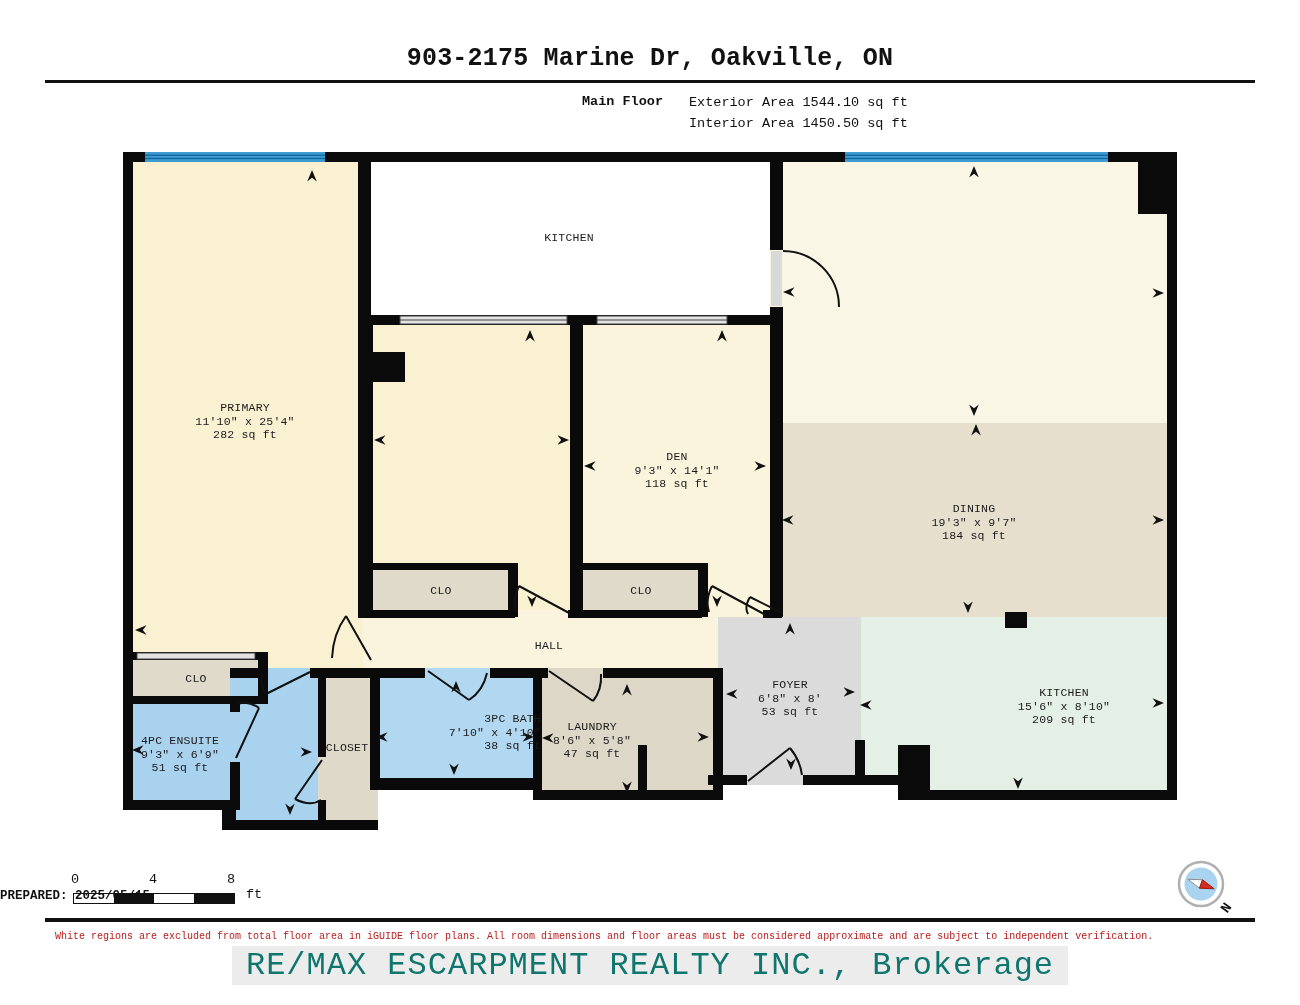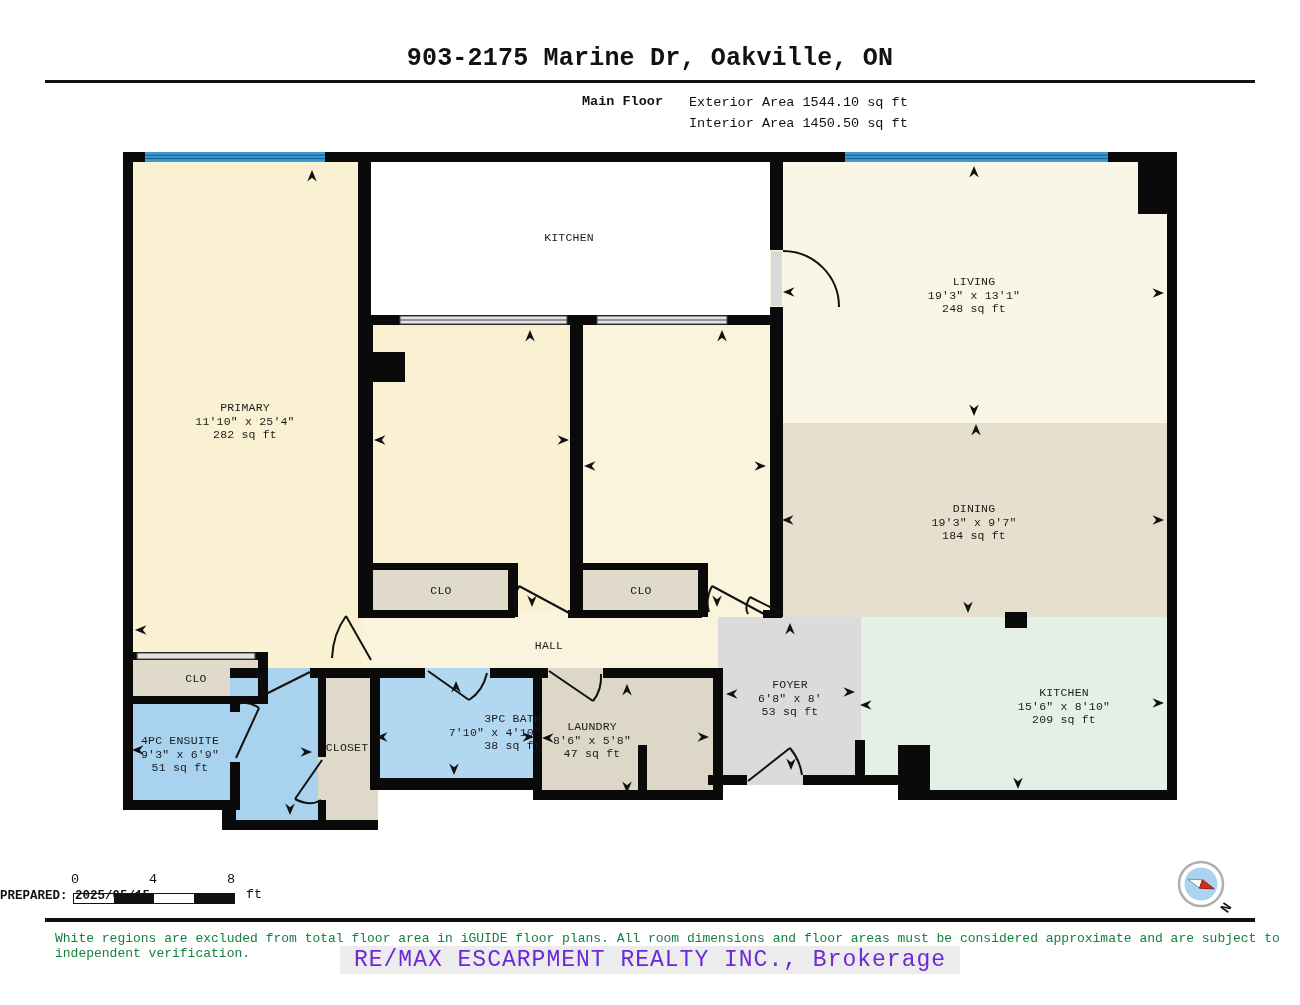--- a/index.html
+++ b/index.html
@@ -25,25 +25,25 @@
   .scalebar { position:absolute; left:0; top:0; }
   .scalebar .num { position:absolute; width:20px; margin-left:-10px; text-align:center; font-size:13.5px; top:872px; }
   .scalebar .bar {
     position:absolute; left:73px; top:893px; width:160px; height:9px;
     border:1.5px solid #111; box-sizing:content-box; display:flex;
   }
   .scalebar .bar div { height:100%; width:25%; }
   .seg-w { background:#fff; } .seg-b { background:#111; }
   .scalebar .unit { position:absolute; left:246px; top:887px; font-size:13.5px; }
   .prepared { position:absolute; top:889px; left:0; width:100%; text-align:left; font-size:12.5px; font-weight:700; }
-  .disclaimer { position:absolute; top:931px; left:55px; font-size:13px; color:#15803d; }
+  .disclaimer { position:absolute; top:931px; left:55px; font-size:10px; color:#b91c1c; }
   .watermark-row { position:absolute; top:946px; left:0; width:100%; text-align:center; }
   .watermark {
-    display:inline-block; font-size:23px; letter-spacing:1px;
-    color:#6d28d9; background:#ececec; padding:1px 14px;
+    display:inline-block; font-size:32px; letter-spacing:1px;
+    color:#0f766e; background:#ececec; padding:1px 14px;
   }
 </style>
 </head>
 <body>
 
 <div class="screen">
 
   <div class="page-title">903-2175 Marine Dr, Oakville, ON</div>
   <div class="rule top"></div>
 
@@ -222,26 +222,26 @@
     <div>KITCHEN</div>
   </div>
 
   <div class="room-label" style="left:245px; top:401px;">
     <div>PRIMARY</div>
     <div>11'10" x 25'4"</div>
     <div>282 sq ft</div>
   </div>
 
 
-
-  <div class="room-label" style="left:974px; top:275px;">
-    <div>LIVING</div>
-    <div>19'3" x 13'1"</div>
-    <div>248 sq ft</div>
-  </div>
+  <div class="room-label" style="left:677px; top:450px;">
+    <div>DEN</div>
+    <div>9'3" x 14'1"</div>
+    <div>118 sq ft</div>
+  </div>
+
 
   <div class="room-label" style="left:974px; top:502px;">
     <div>DINING</div>
     <div>19'3" x 9'7"</div>
     <div>184 sq ft</div>
   </div>
 
   <div class="room-label" style="left:549px; top:639px;">
     <div>HALL</div>
   </div>

